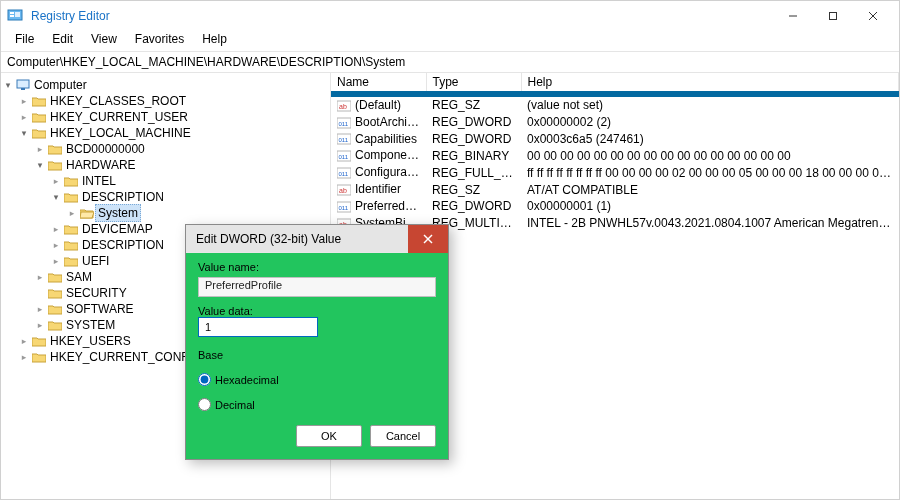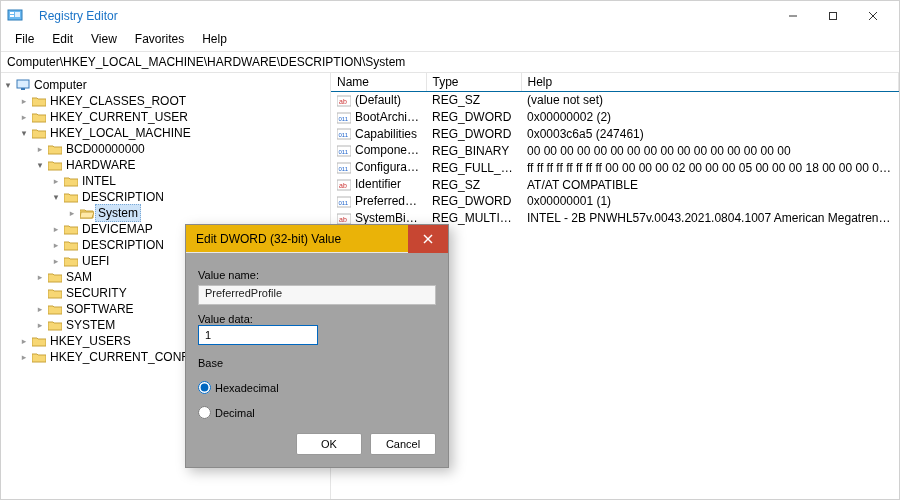--- a/index.html
+++ b/index.html
@@ -1,45 +1,45 @@
 <!DOCTYPE html>
 <html><head>
 <meta charset="utf-8">
 <style>
   * { box-sizing: border-box; margin: 0; padding: 0; font-family: "Segoe UI", Tahoma, sans-serif; }
   html, body { width: 900px; height: 500px; overflow: hidden; background: #fff; }
   .window { width: 900px; height: 500px; border: 1px solid #d0d0d0; display: flex; flex-direction: column; }
   .titlebar { height: 30px; display: flex; align-items: center; padding: 0 6px; background: #fff; font-size: 12px; color: #1a73c7; }
-  .titlebar .title { flex: 1; padding-left: 16px; }
+  .titlebar .title { flex: 1; padding-left: 8px; }
   .titlebar .controls { display: flex; }
   .titlebar .controls .btn { width: 40px; height: 26px; display: flex; align-items: center; justify-content: center; font-size: 11px; color:#666; }
   .titlebar .controls .btn svg { width: 10px; height: 10px; }
   .menubar { height: 20px; display: flex; gap: 2px; padding: 0 6px; font-size: 12px; }
   .menubar .item { padding: 1px 8px; cursor: default; }
   .address { height: 22px; border-top: 1px solid #e5e5e5; border-bottom: 1px solid #e5e5e5; display:flex; align-items:center; padding:0 6px; font-size:12px; }
   .body { flex: 1; display: flex; min-height: 0; }
   .tree { width: 330px; border-right:1px solid #e5e5e5; overflow: auto; font-size: 12px; padding: 4px 0; }
   .tree .node { display:flex; align-items:center; white-space: nowrap; height:16px; line-height:16px; padding:0; }
   .tree .node .chev { width:14px; display:inline-flex; justify-content:center; color:#6a6a6a; font-size:9px;}
   .tree .node .blank { width:14px; display:inline-block; }
   .tree .node .icon { width:16px; display:inline-flex; justify-content:center; }
   .tree .node .label { padding:0 3px; }
   .tree .node.selected .label { background:#cde3f8; border:1px dotted #7aa9d6; padding: 0 2px; }
   .folder-closed { width:14px;height:11px; }
   .folder-open { width:14px;height:11px; }
   .list { flex:1; overflow:hidden; font-size:12px; }
   .list table { width:100%; border-collapse:collapse; table-layout:fixed; }
-  .list th { text-align:left; font-weight:400; padding:2px 6px; border-right:1px solid #e5e5e5; border-bottom:1px solid #0369a1; background:#fff; font-size:12px;}
+  .list th { text-align:left; font-weight:400; padding:2px 6px; border-right:1px solid #e5e5e5; border-bottom:6px solid #0369a1; background:#fff; font-size:12px;}
   .list td { padding:1px 6px; white-space:nowrap; overflow:hidden; text-overflow:ellipsis; }
   .list td .vicon { display:inline-block; vertical-align:middle; margin-right:4px;}
   .dialog { position:absolute; left:185px; top:224px; width:264px; background:#fff; border:1px solid #8a8a8a; box-shadow:4px 4px 12px rgba(0,0,0,.25); font-size:11px; }
-  .dialog .dlg-title { height:28px; display:flex; align-items:center; background:#eab308; border-bottom:1px solid #e8e8e8; }
+  .dialog .dlg-title { height:28px; display:flex; align-items:center; background:#e5e5e5; border-bottom:1px solid #e8e8e8; }
   .dialog .dlg-title .t { flex:1; padding-left:10px; font-size:12px; }
   .dialog .dlg-title .close { width:40px; height:28px; background:#c74632; display:flex; align-items:center; justify-content:center; color:#fff; }
-  .dialog .dlg-body { padding:16px 12px 12px 12px; background:#a3a3a3; }
+  .dialog .dlg-body { padding:8px 12px 12px 12px; background:#22c55e; }
   .dialog label.lbl { font-size:11px; }
   .dialog .ro-input { width:100%; height:20px; border:1px solid #c0c0c0; background:#f7f7f7; margin:4px 0 8px 0; padding:1px 6px; font-size:11px; color:#222;}
   .dialog .row { display:flex; gap:12px;flex-direction:column; }
   .dialog .col { display:flex; flex-direction:column; }
   .dialog .data-input { width:120px; height:20px; border:1px solid #0067c0; padding:1px 6px; font-size:11px; outline:none; }
   .dialog .radio { display:flex; align-items:center; gap:4px; font-size:11px; margin-top:12px;}
   .dialog .radio input[type=radio] { accent-color:#0067c0; }
   .dialog .btnrow { display:flex; justify-content:flex-end; gap:8px; margin-top:14px;}
   .dialog .btn { width:66px; height:22px; border:1px solid #999; background:#fff; font-size:11px; border-radius:2px;}
   .comp-icon { width:14px; height:12px; }

